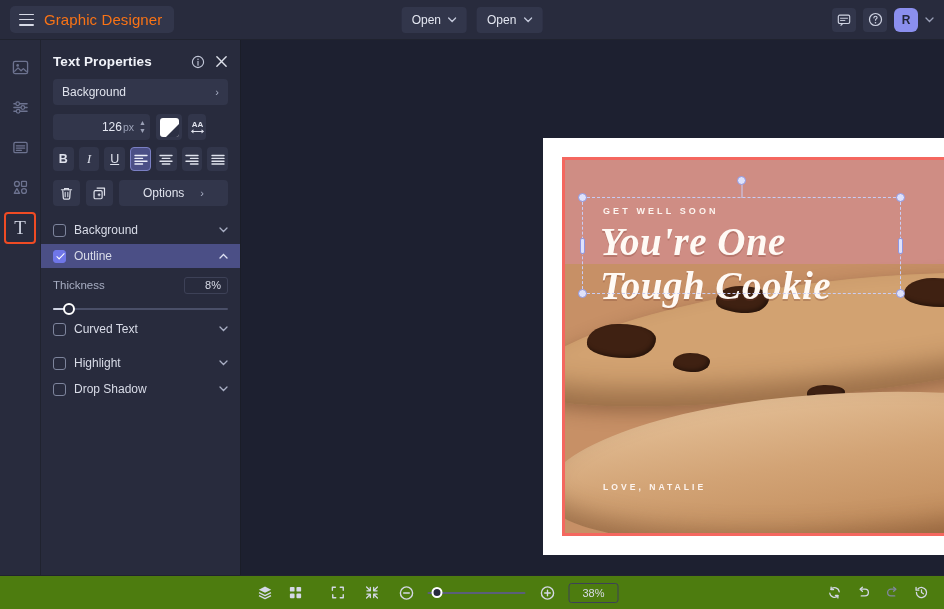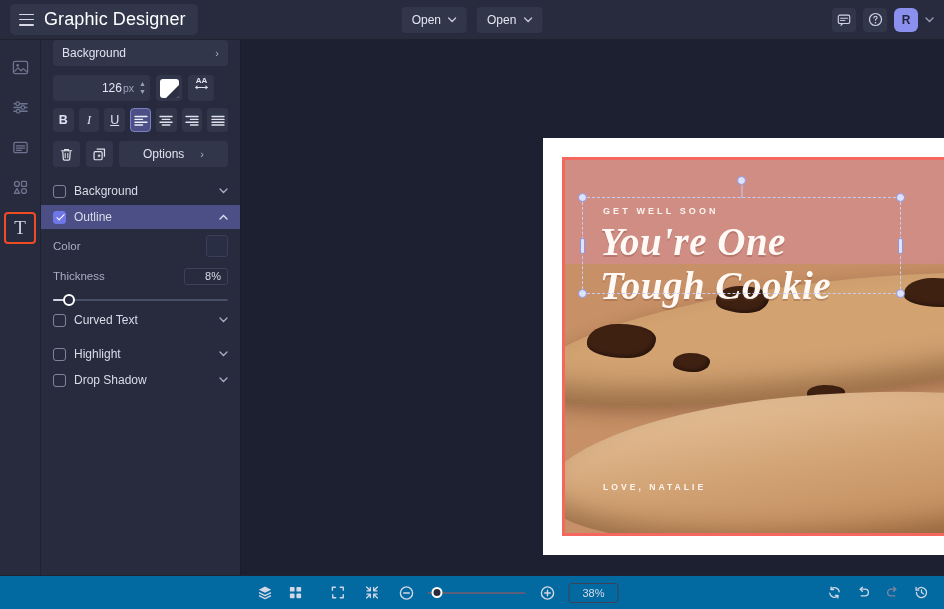--- a/index.html
+++ b/index.html
@@ -20,21 +20,21 @@
     border-bottom: 1px solid #20232f;
   }
   .hdr-left { display: flex; align-items: center; padding-left: 10px; }
   .app-chip {
     display: flex; align-items: center; gap: 10px;
     background: #32364b; border-radius: 5px;
     padding: 5px 12px 5px 9px; cursor: pointer;
   }
   .hamburger { width: 15px; height: 12px; display: flex; flex-direction: column; justify-content: space-between; }
   .hamburger i { display: block; height: 1.6px; background: #d7dae6; border-radius: 1px; }
-  .app-title { color: #ffffff; font-size: 18px; letter-spacing: .1px; }
+  .app-title { color: #f97316; font-size: 15px; letter-spacing: .1px; }
 
   .hdr-center {
     position: absolute; left: 50%; top: 50%; transform: translate(-50%, -50%);
     display: flex; gap: 10px;
   }
   .hdr-btn {
     display: flex; align-items: center; gap: 7px;
     background: #32364b; border-radius: 4px;
     padding: 6px 10px; color: #e3e6f0; font-size: 12px; cursor: pointer;
   }
@@ -114,22 +114,22 @@
   .swatch-white {
     width: 19px; height: 19px; border-radius: 3px; background: #ffffff;
     position: relative; overflow: hidden;
   }
   .swatch-white::after {
     content: ""; position: absolute; right: 0; bottom: 0;
     border-style: solid; border-width: 0 0 13px 13px;
     border-color: transparent transparent #2c3044 transparent;
   }
   .aa-btn {
-    width: 26px; height: 26px; border-radius: 4px; background: #32364b;
-    display: flex; justify-content: center; cursor: pointer;
+    width: 18px; height: 26px; border-radius: 4px; background: #32364b;
+    display: flex; align-items: center; justify-content: center; cursor: pointer;
   }
 
   .btn-group { display: flex; gap: 5px; margin-top: 7px; }
   .tbtn {
     width: 26px; height: 24px; border-radius: 4px; background: #32364b;
     display: flex; align-items: center; justify-content: center;
     color: #dfe2ec; font-size: 12.5px; cursor: pointer;
   }
   .tbtn.active { background: #4b4f86; border: 1px solid #7b80c4; }
   .tbtn b { font-weight: bold; }
@@ -284,21 +284,21 @@
     left: -3px; top: 50%; margin-top: -8px;
     width: 5px; height: 16px; border-radius: 2px;
   }
   .h-mr {
     right: -3px; top: 50%; margin-top: -8px;
     width: 5px; height: 16px; border-radius: 2px;
   }
 
   
   .bottom {
-    height: 34px; flex: 0 0 34px; background: #0369a1;
+    height: 34px; flex: 0 0 34px; background: #4d7c0f;
     border-top: 1px solid #20232f;
     display: flex; align-items: center; position: relative;
     padding: 0 10px 0 252px;
   }
   .b-left { display: flex; gap: 6px; }
   .b-center {
     position: absolute; left: 50%; transform: translateX(-50%);
     display: flex; align-items: center; gap: 9px;
   }
   .b-icon {
@@ -404,20 +404,33 @@
           <path d="M5.2 10.2l2.8 4.9H2.4z" stroke="#6d7390" stroke-width="1.35" fill="none" stroke-linejoin="round"></path>
           <circle cx="12.7" cy="12.7" r="2.6" stroke="#6d7390" stroke-width="1.35" fill="none"></circle>
         </svg>
       </div>
       <div class="rail-item active">
         <span class="tglyph">T</span>
       </div>
     </div>
 
     <div class="panel">
+      <div class="panel-head">
+        <span class="panel-title">Text Properties</span>
+        <span class="panel-head-icons">
+          <svg width="14" height="14" viewBox="0 0 16 16">
+            <circle cx="8" cy="8" r="6.4" stroke="#c2c7d8" stroke-width="1.3" fill="none"></circle>
+            <circle cx="8" cy="4.9" r=".85" fill="#c2c7d8"></circle>
+            <path d="M8 7.3v4.3" stroke="#c2c7d8" stroke-width="1.3" stroke-linecap="round"></path>
+          </svg>
+          <svg width="13" height="13" viewBox="0 0 14 14">
+            <path d="M2 2l10 10M12 2L2 12" stroke="#dde0ea" stroke-width="1.5" stroke-linecap="round"></path>
+          </svg>
+        </span>
+      </div>
 
       <div class="panel-scroll">
 
         <div class="field">
           <span>Background</span>
           <span class="chev">›</span>
         </div>
 
         <div class="row">
           <div class="size-box">
@@ -508,24 +521,20 @@
         <div class="acc-item sel">
           <span class="cbox checked"></span>
           <span class="acc-label">Outline</span>
           <svg class="chev" width="9" height="6" viewBox="0 0 9 6">
               <path d="M1 5l3.5-3.5L8 5" stroke="#dfe2f4" stroke-width="1.3" fill="none" stroke-linecap="round"></path>
             </svg>
         </div>
 
         <div class="sub">
           <div class="sub-row">
-            <span class="sub-label">Color</span>
-            <span class="sub-swatch"></span>
-          </div>
-          <div class="sub-row">
             <span class="sub-label">Thickness</span>
             <span class="pill">8%</span>
           </div>
           <div class="slider-wrap">
             <span class="slider-track"></span>
             <span class="slider-fill" style="width:13px"></span>
             <span class="slider-thumb" style="left:10px"></span>
           </div>
         </div>
 

